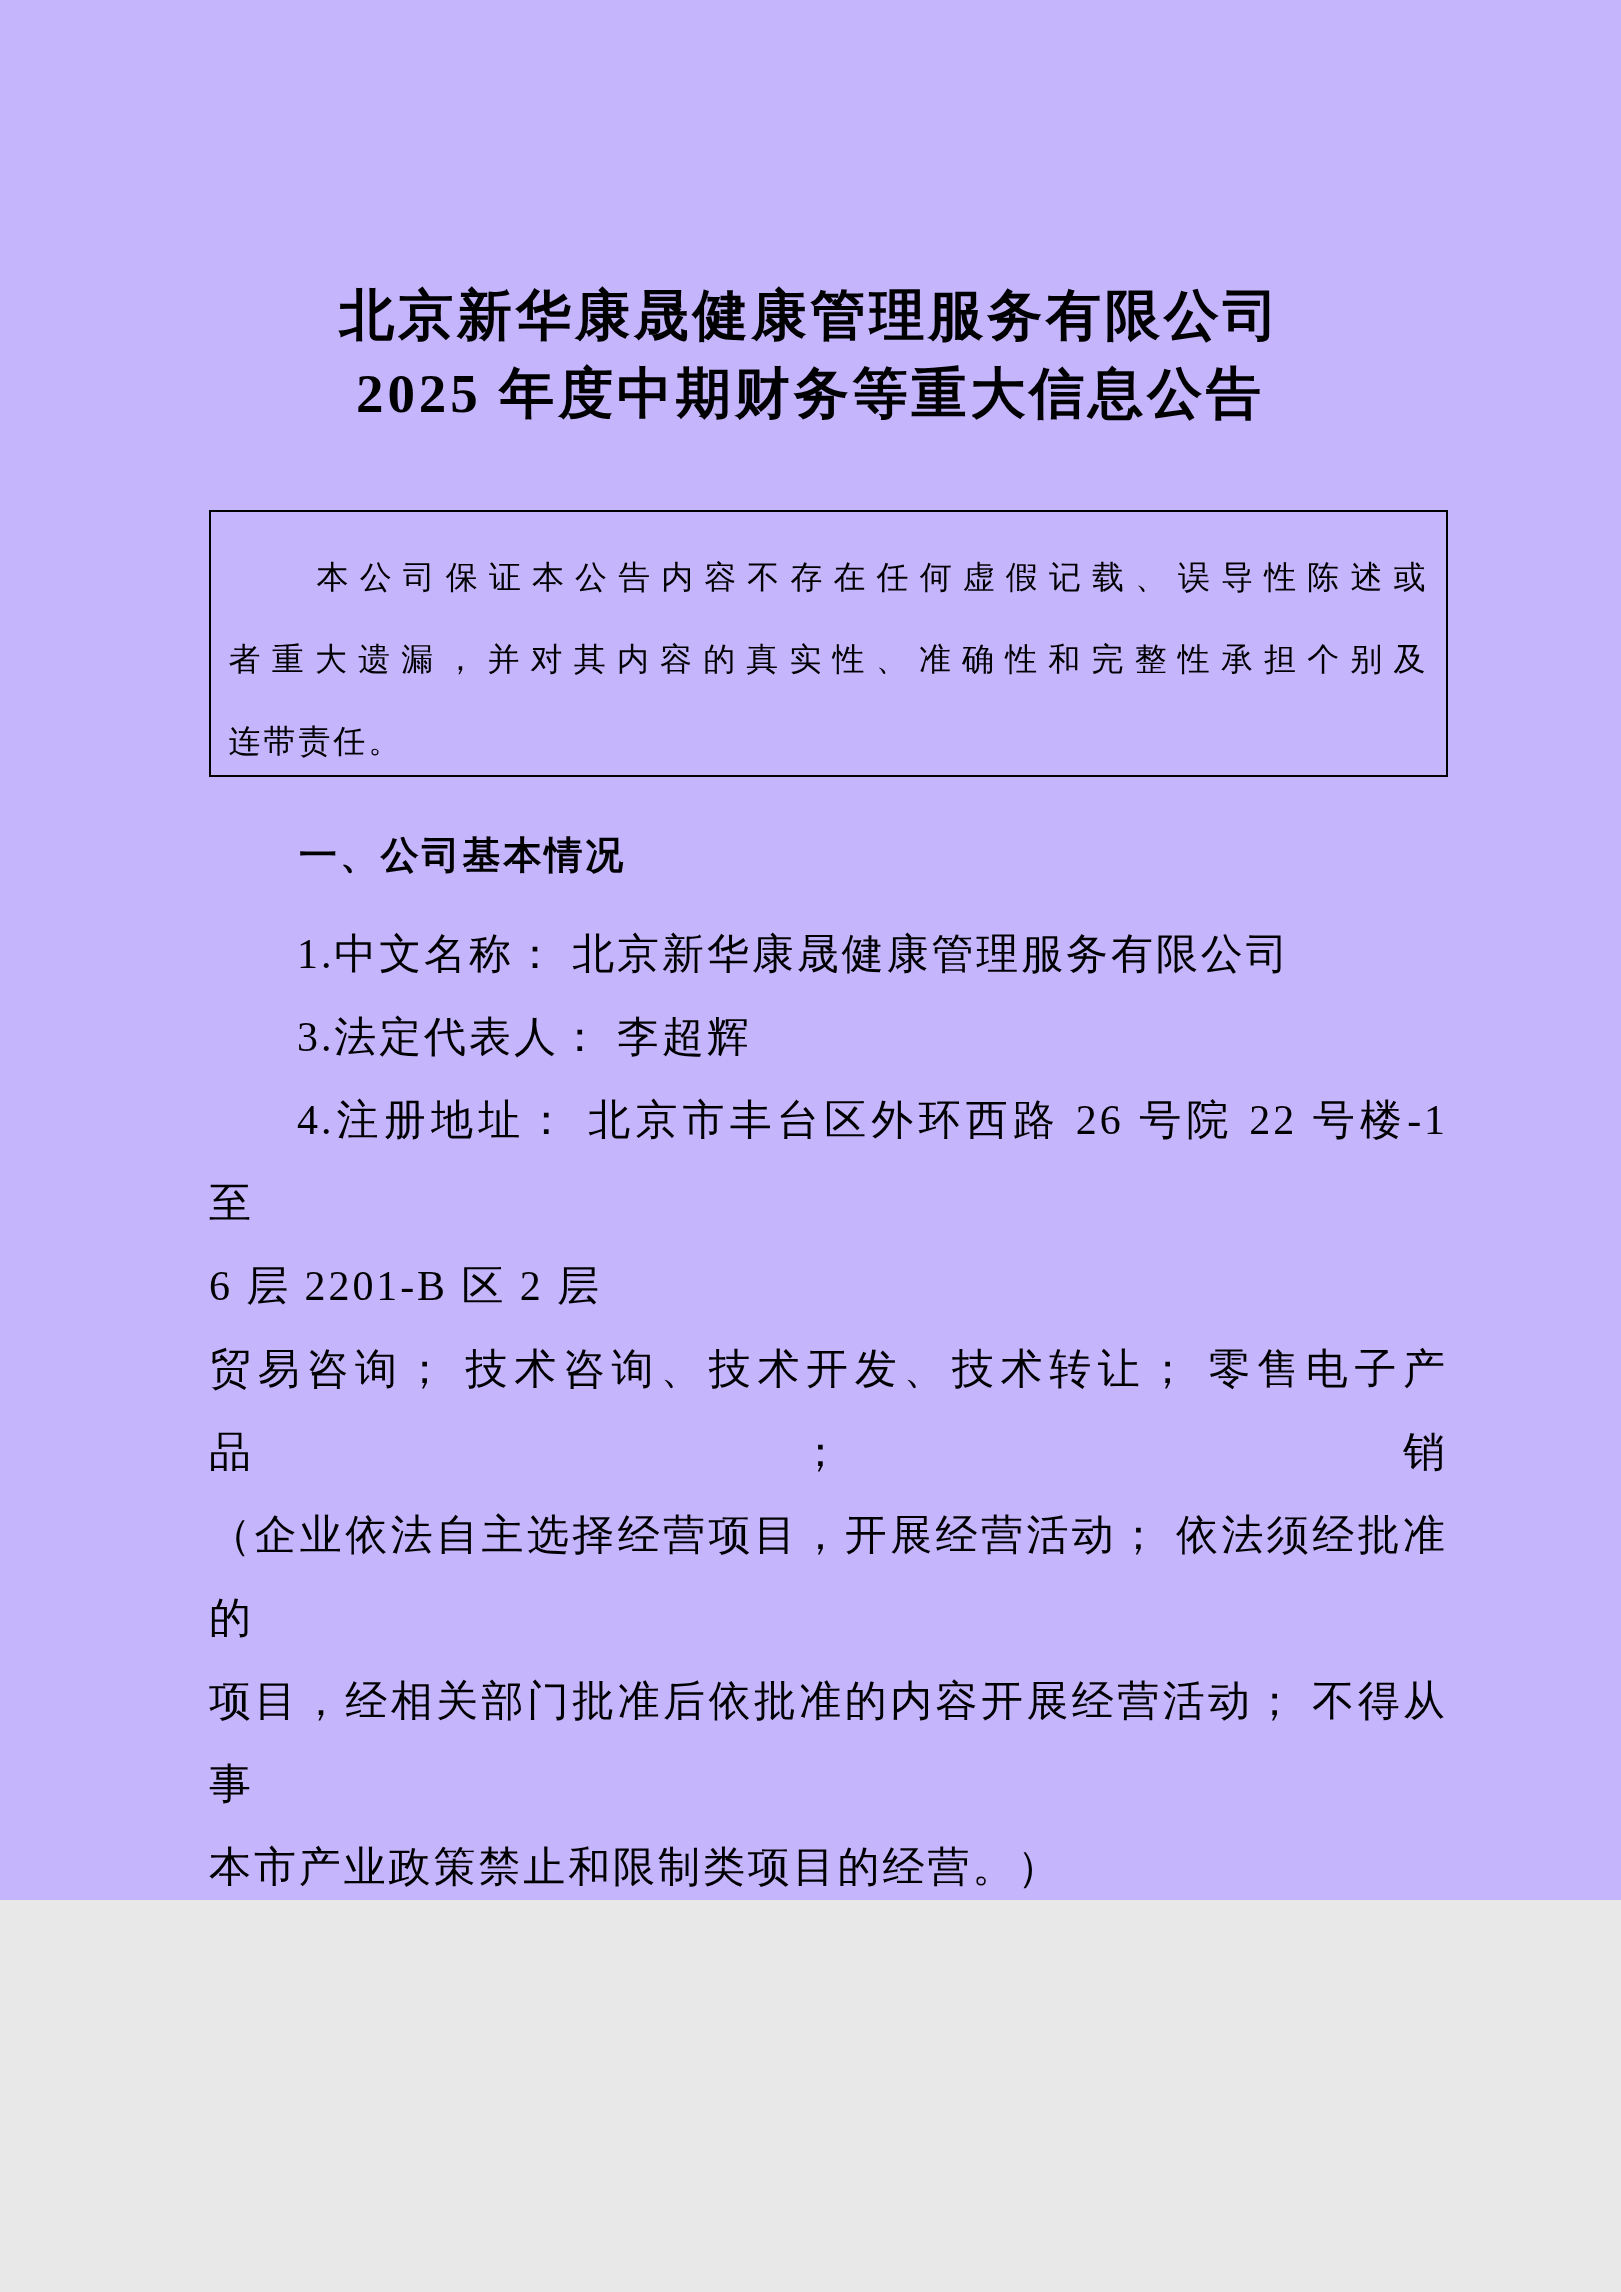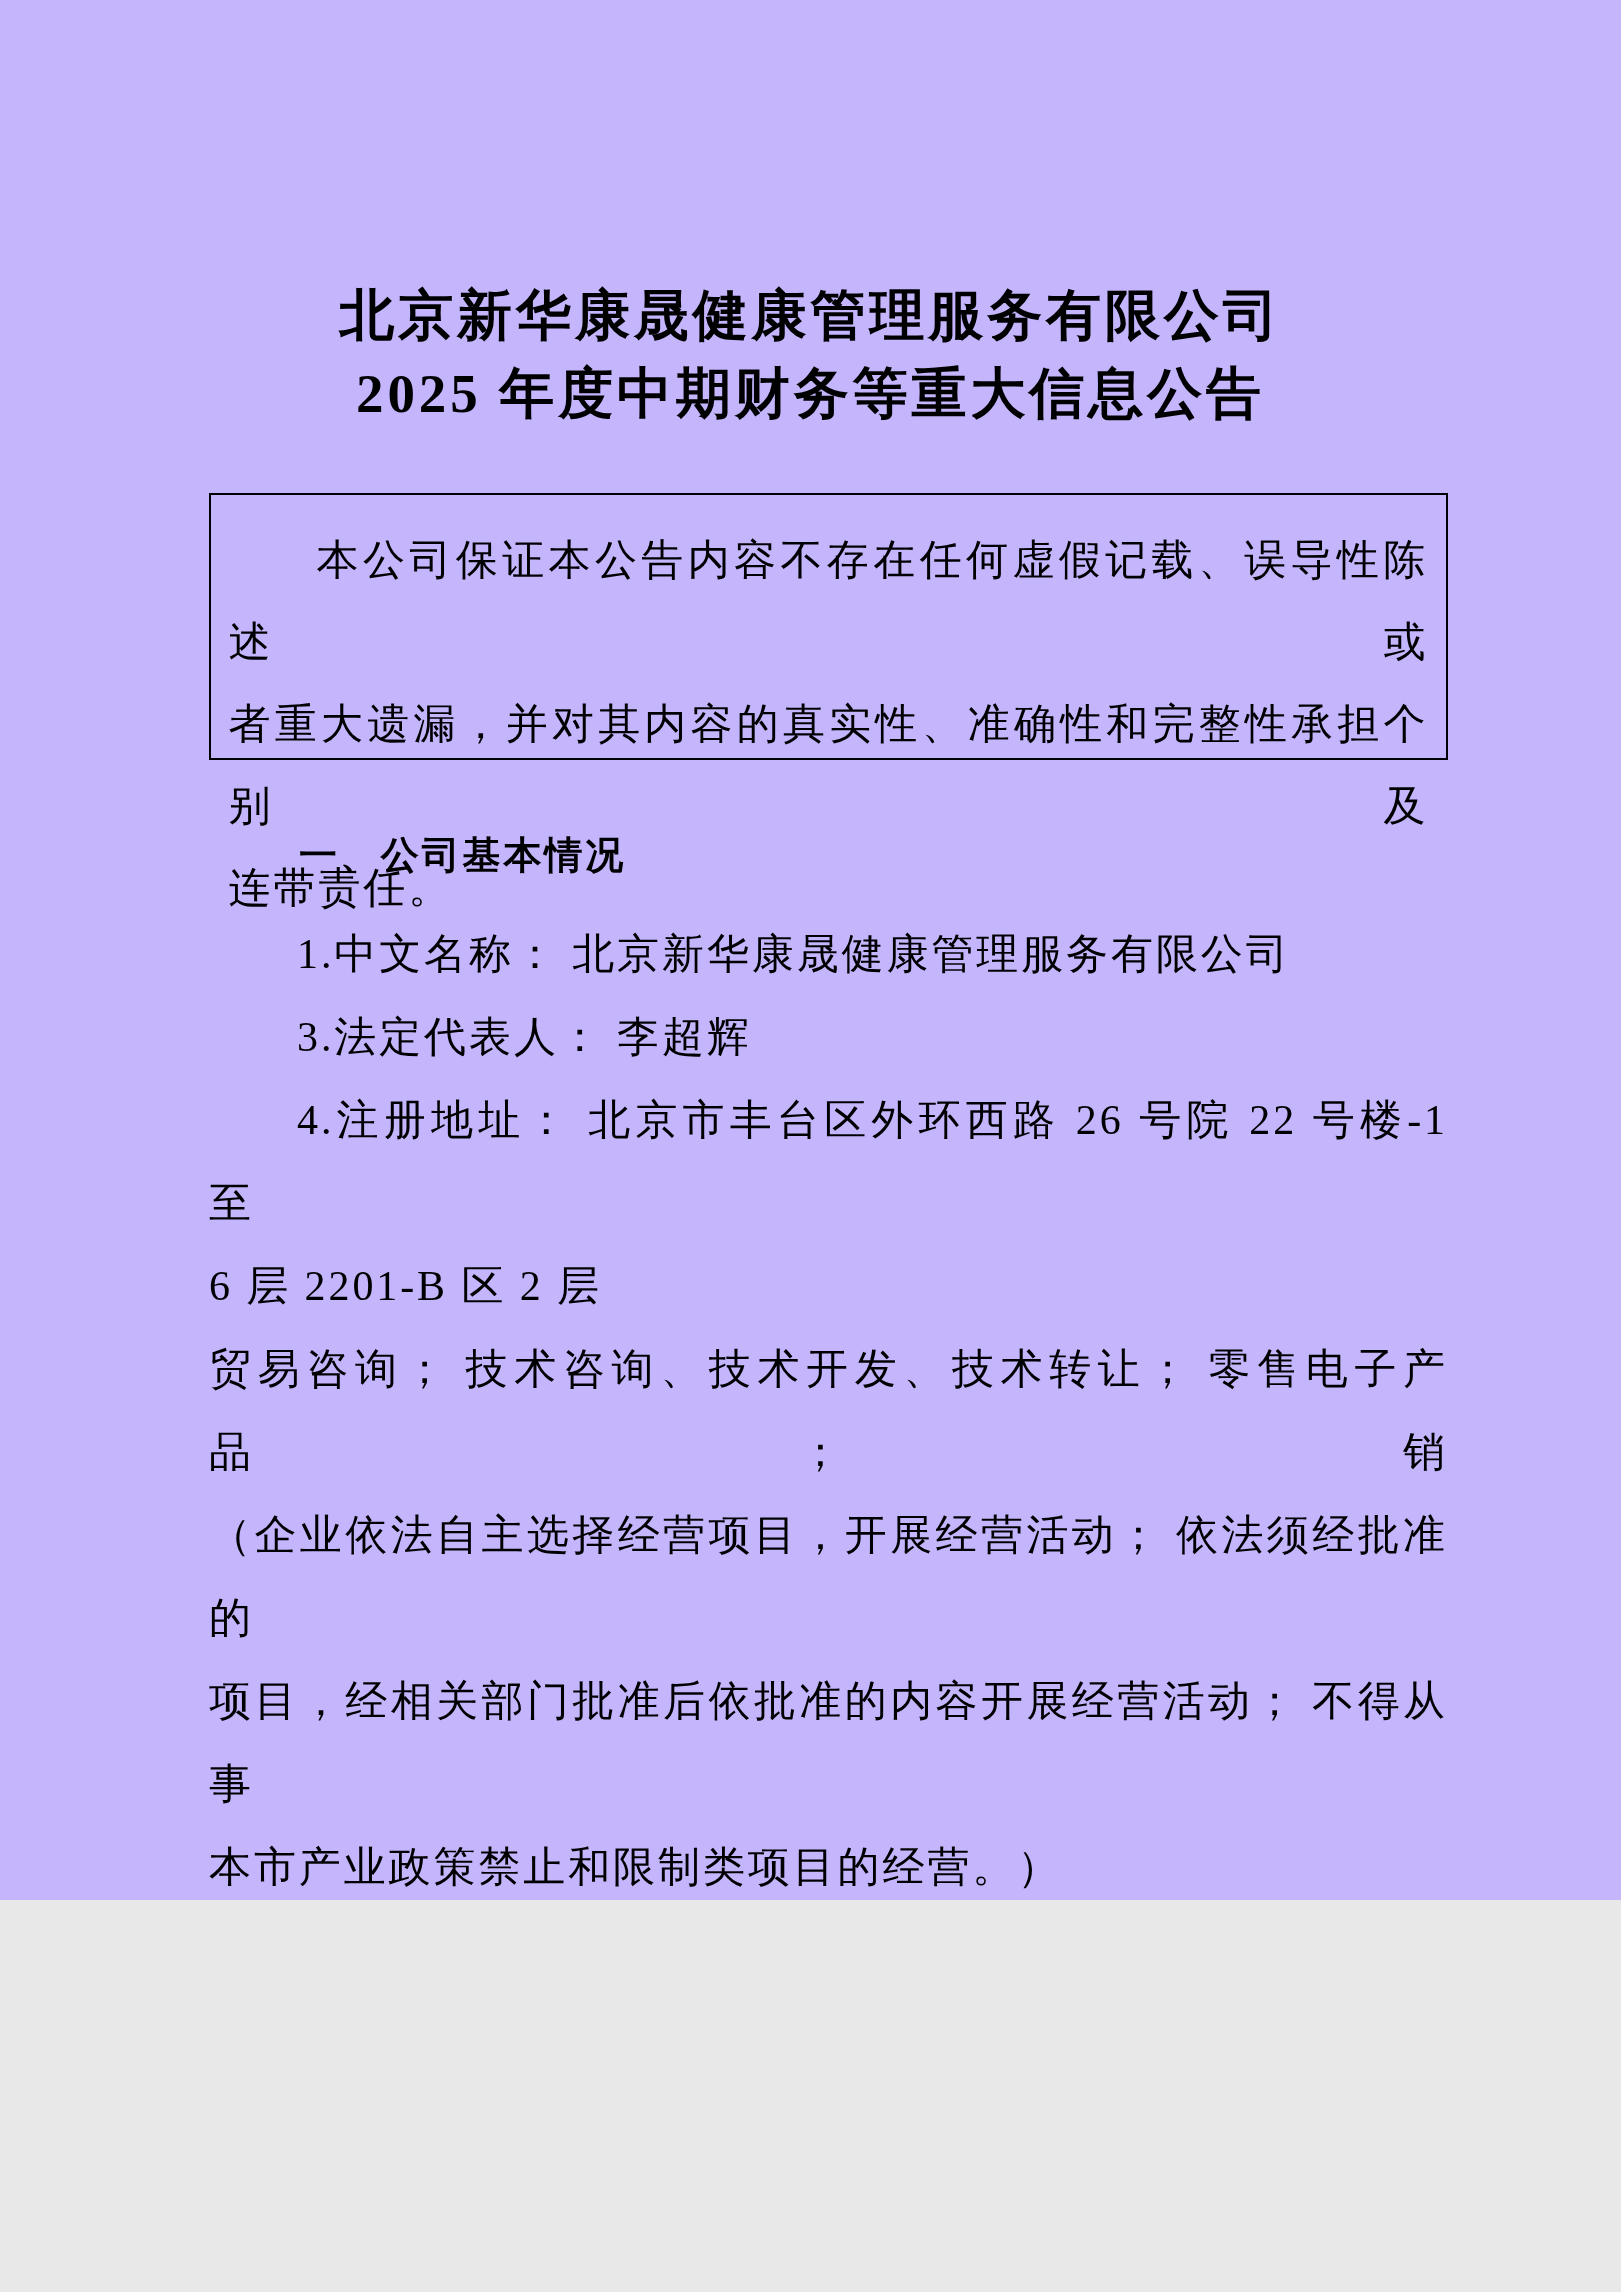--- a/index.html
+++ b/index.html
@@ -27,28 +27,28 @@
     text-align: center;
     font-weight: bold;
     font-size: 55px;
     line-height: 78px;
     letter-spacing: 3.9px;
   }
   .doc-title .title-line { display: block; }
   
   .disclaimer-box {
     position: absolute;
-    top: 493px;
+    top: 510px;
     left: 209px;
     width: 1239px;
     height: 267px;
     box-sizing: border-box;
     border: 2px solid #000000;
     padding: 23.5px 17.6px 0 17.6px;
-    font-size: 42px;
+    font-size: 32px;
     line-height: 82px;
     letter-spacing: 2.9px;
   }
   
   .line { display: block; }
   .indent { text-indent: 88px; }
   .justify {
     text-align: justify;
     text-align-last: justify;
   }

